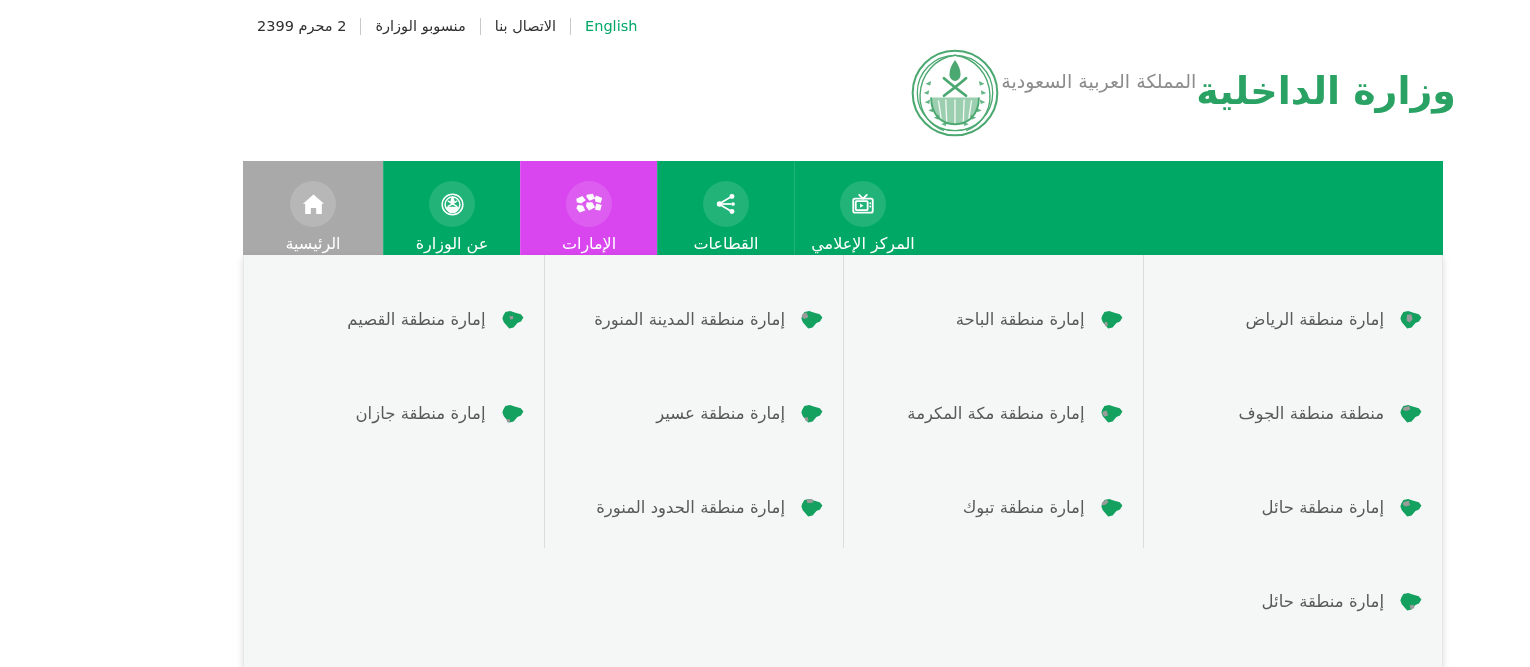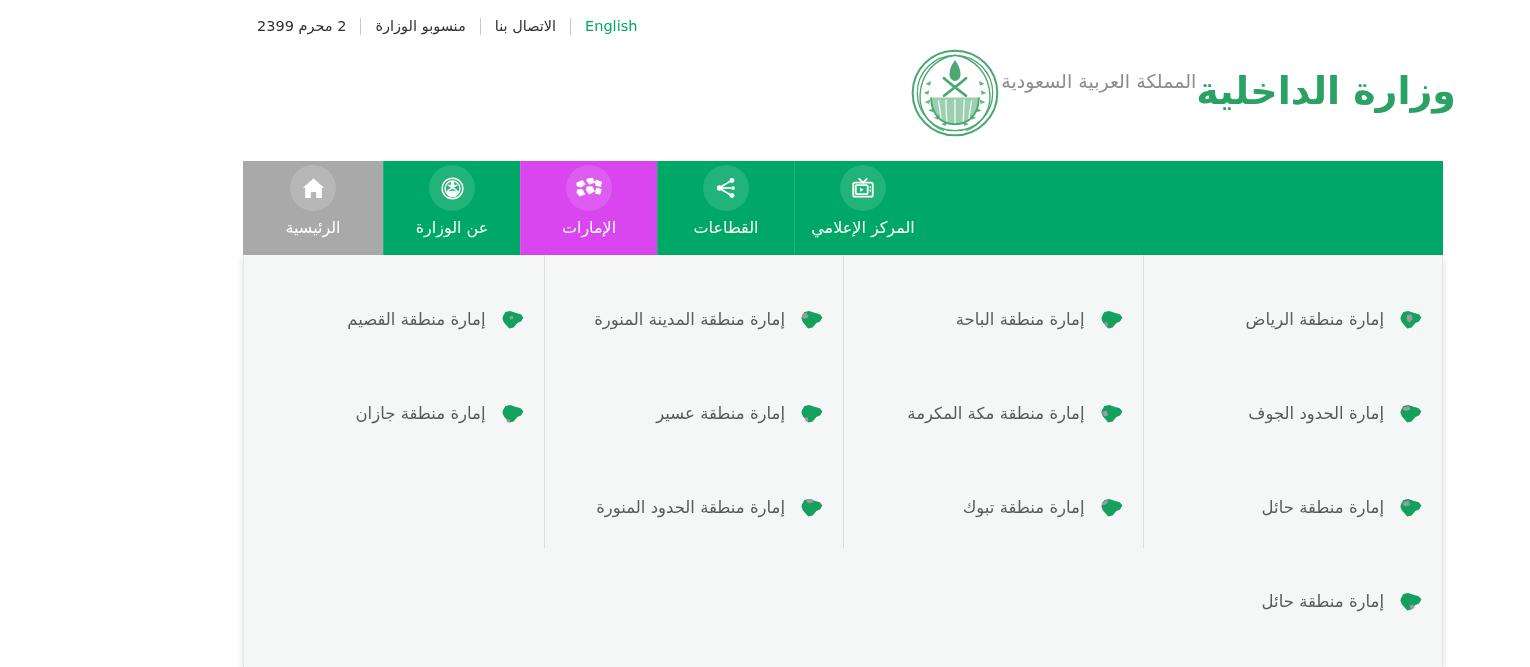--- a/index.html
+++ b/index.html
@@ -61,21 +61,21 @@
     width: 1200px; height: 94px;
     background: #00a865;
     display: flex; flex-direction: row; align-items: stretch;
     justify-content: flex-start;
   }
   .nav-spacer { flex: 1 1 auto; }
   .nav-item {
     position: relative;
     width: 137px; height: 122px;
     display: flex; flex-direction: column; align-items: center;
-    justify-content: flex-start; padding-top: 4px;
+    justify-content: flex-start; padding-top: 20px;
     cursor: pointer;
     border-left: 1px solid rgba(255,255,255,0.13);
   }
   .nav-item:first-of-type { border-left: none; }
   .nav-item.active { background: #d946ef; }
   .nav-item.home { background: #a9a9a9; width: 140px; border-left:none; }
   .nav-icon {
     width: 46px; height: 46px; border-radius: 50%;
     background: rgba(255,255,255,0.13);
     display: flex; align-items: center; justify-content: center;
@@ -274,21 +274,21 @@
         </svg>
         <span class="emir-label">إمارة منطقة الرياض</span>
       </a>
       <a class="emir-item">
         <svg class="map-icon" viewBox="0 0 26 24">
           <path d="M3.2 7.8 L5.4 4.0 L10.2 3.0 L14.6 4.6 L20.8 6.2 L23.4 9.6
                    L21.0 13.4 L17.4 15.0 L13.6 19.6 L9.2 20.6 L6.4 17.2
                    L3.8 14.2 L2.4 10.6 Z" fill="#14a05e"></path>
           <path d="M6.0 5.2 L11.2 4.0 L12.4 7.6 L7.8 9.0 L4.6 7.4 Z" fill="#9b9b9b"></path>
         </svg>
-        <span class="emir-label">إمارة الحدود الجوف</span>
+        <span class="emir-label">منطقة منطقة الجوف</span>
       </a>
       <a class="emir-item">
         <svg class="map-icon" viewBox="0 0 26 24">
           <path d="M3.2 7.8 L5.4 4.0 L10.2 3.0 L14.6 4.6 L20.8 6.2 L23.4 9.6
                    L21.0 13.4 L17.4 15.0 L13.6 19.6 L9.2 20.6 L6.4 17.2
                    L3.8 14.2 L2.4 10.6 Z" fill="#14a05e"></path>
           <path d="M5.6 6.0 L10.8 4.8 L12.0 9.2 L7.6 10.4 L4.6 8.4 Z" fill="#9b9b9b"></path>
         </svg>
         <span class="emir-label">إمارة منطقة حائل</span>
       </a>

